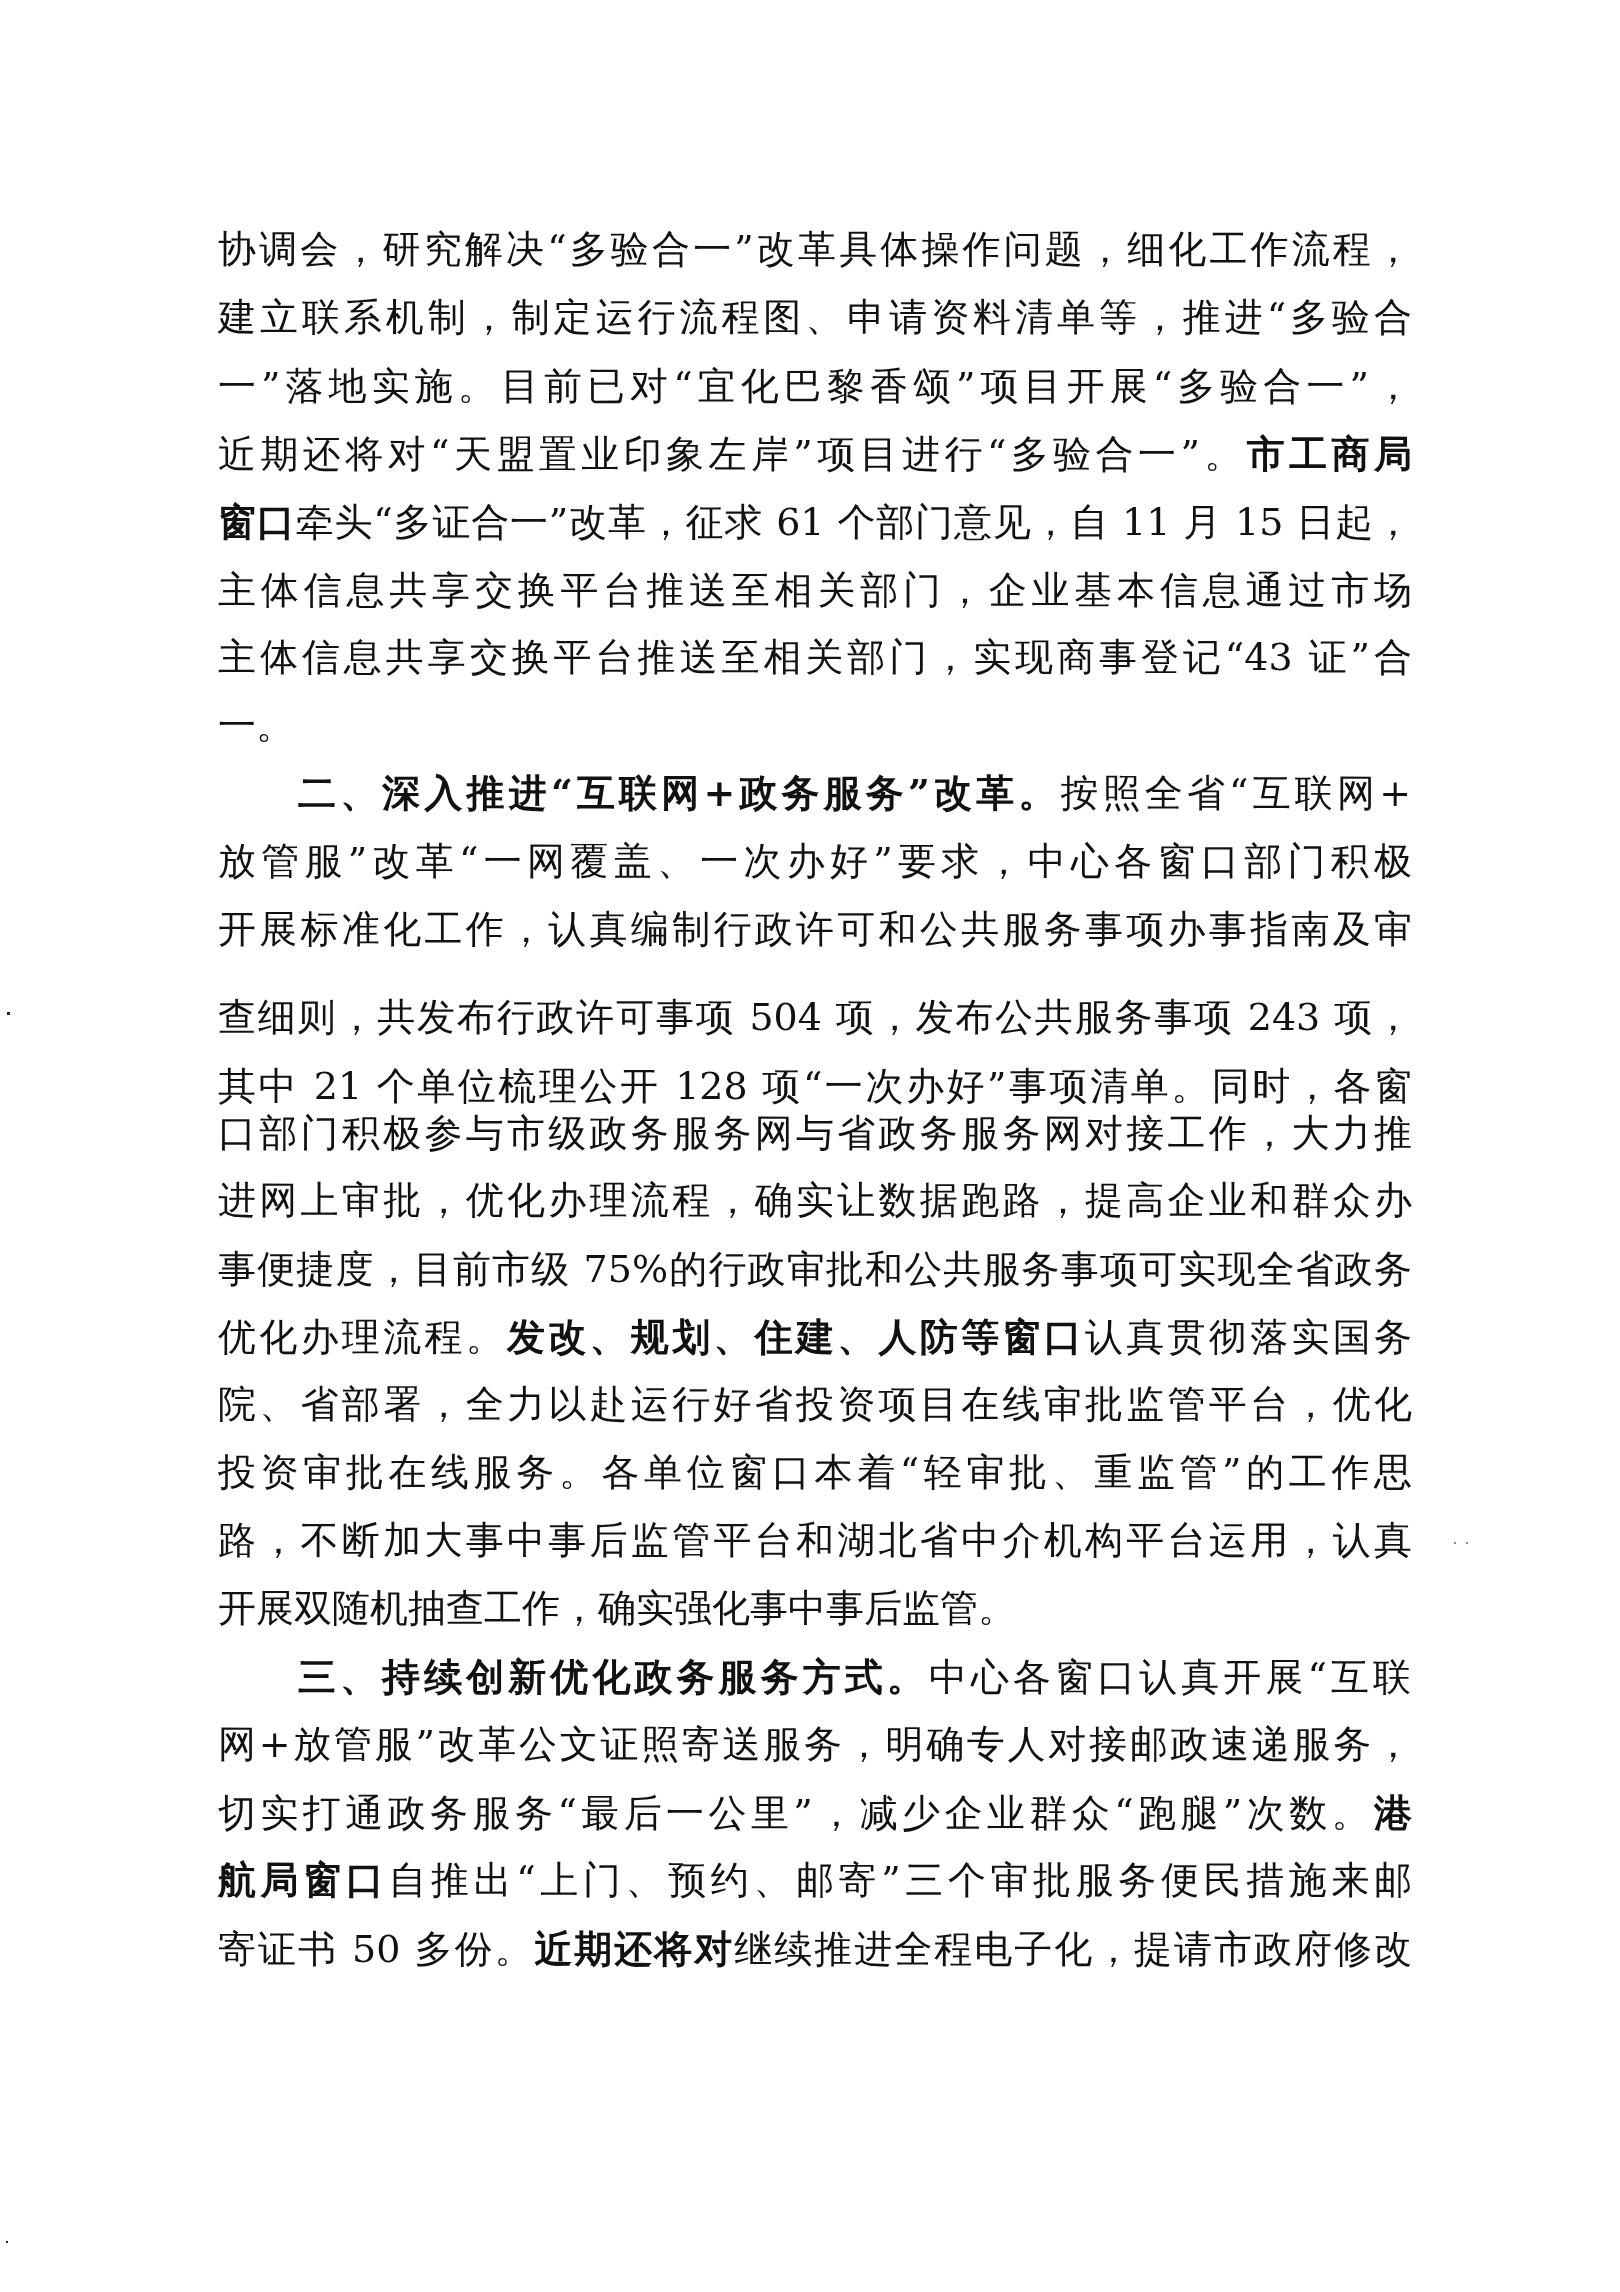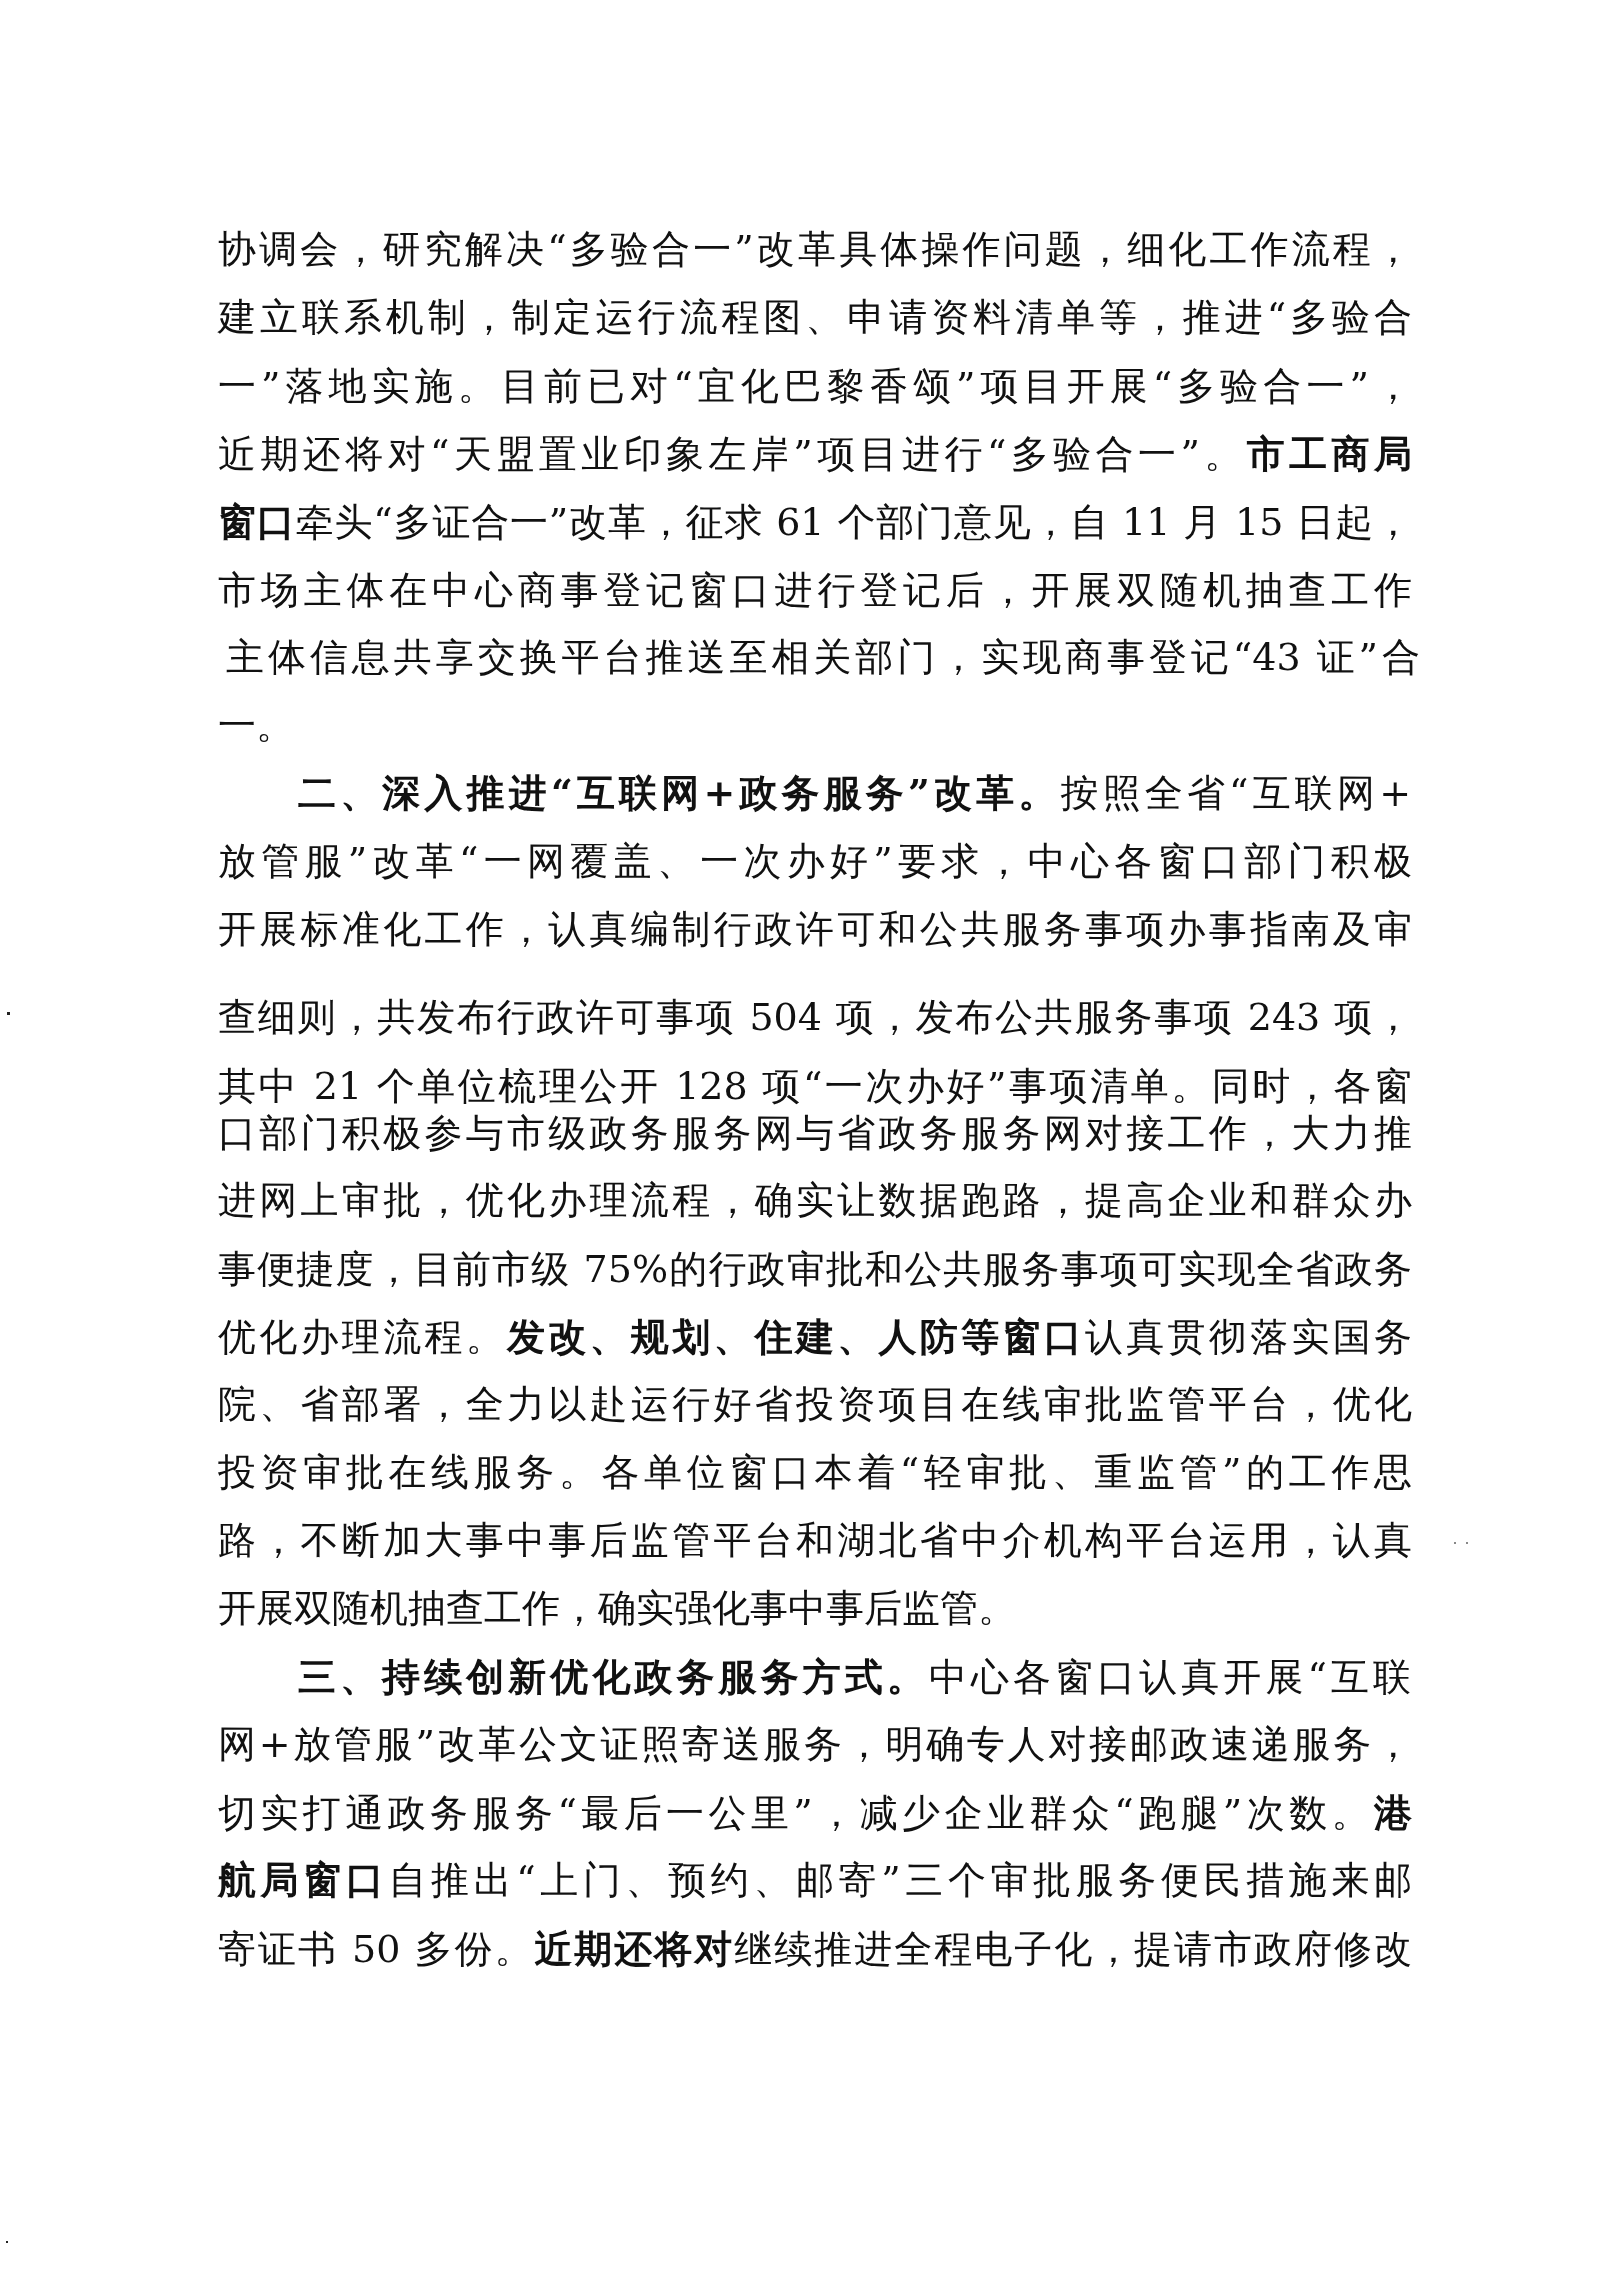--- a/index.html
+++ b/index.html
@@ -30,22 +30,22 @@
 </head>
 <body>
 
 <div class="page">
   <div id="lines">
       <div class="line" style="top: 226px;"><span class="seg">协调会，研究解决“多验合一”改革具体操作问题，细化工作流程，</span></div>
       <div class="line" style="top: 294px;"><span class="seg">建立联系机制，制定运行流程图、申请资料清单等，推进“多验合</span></div>
       <div class="line" style="top: 363px;"><span class="seg">一”落地实施。目前已对“宜化巴黎香颂”项目开展“多验合一”，</span></div>
       <div class="line" style="top: 430px;"><span class="seg">近期还将对“天盟置业印象左岸”项目进行“多验合一”。</span><span class="seg bold">市工商局</span></div>
       <div class="line" style="top: 498px;"><span class="seg bold">窗口</span><span class="seg">牵头“多证合一”改革，征求 61 个部门意见，自 11 月 15 日起，</span></div>
-      <div class="line" style="top: 567px;"><span class="seg">市场主体在中心商事登记窗口进行登记后，开展双随机抽查工作</span></div>
-      <div class="line" style="top: 634px; margin-left: 8px;"><span class="seg">主体信息共享交换平台推送至相关部门，实现商事登记“43 证”合</span></div>
+      <div class="line" style="top: 567px;"><span class="seg">主体信息共享交换平台推送至相关部门，企业基本信息通过市场</span></div>
+      <div class="line" style="top: 634px;"><span class="seg">主体信息共享交换平台推送至相关部门，实现商事登记“43 证”合</span></div>
       <div class="line last" style="top: 702px;"><span class="seg">一。</span></div>
       <div class="line indent" style="top: 769px;"><span class="seg bold">二、深入推进“互联网+政务服务”改革。</span><span class="seg">按照全省“互联网+</span></div>
       <div class="line" style="top: 838px;"><span class="seg">放管服”改革“一网覆盖、一次办好”要求，中心各窗口部门积极</span></div>
       <div class="line" style="top: 906px;"><span class="seg">开展标准化工作，认真编制行政许可和公共服务事项办事指南及审</span></div>
       <div class="line" style="top: 973px; margin-top: 21px;"><span class="seg">查细则，共发布行政许可事项 504 项，发布公共服务事项 243 项，</span></div>
       <div class="line" style="top: 1042px; margin-top: 21px;"><span class="seg">其中 21 个单位梳理公开 128 项“一次办好”事项清单。同时，各窗</span></div>
       <div class="line" style="top: 1110px;"><span class="seg">口部门积极参与市级政务服务网与省政务服务网对接工作，大力推</span></div>
       <div class="line" style="top: 1177px;"><span class="seg">进网上审批，优化办理流程，确实让数据跑路，提高企业和群众办</span></div>
       <div class="line" style="top: 1246px;"><span class="seg">事便捷度，目前市级 75%的行政审批和公共服务事项可实现全省政务</span></div>
       <div class="line" style="top: 1313px;"><span class="seg">优化办理流程。</span><span class="seg bold">发改、规划、住建、人防等窗口</span><span class="seg">认真贯彻落实国务</span></div>

